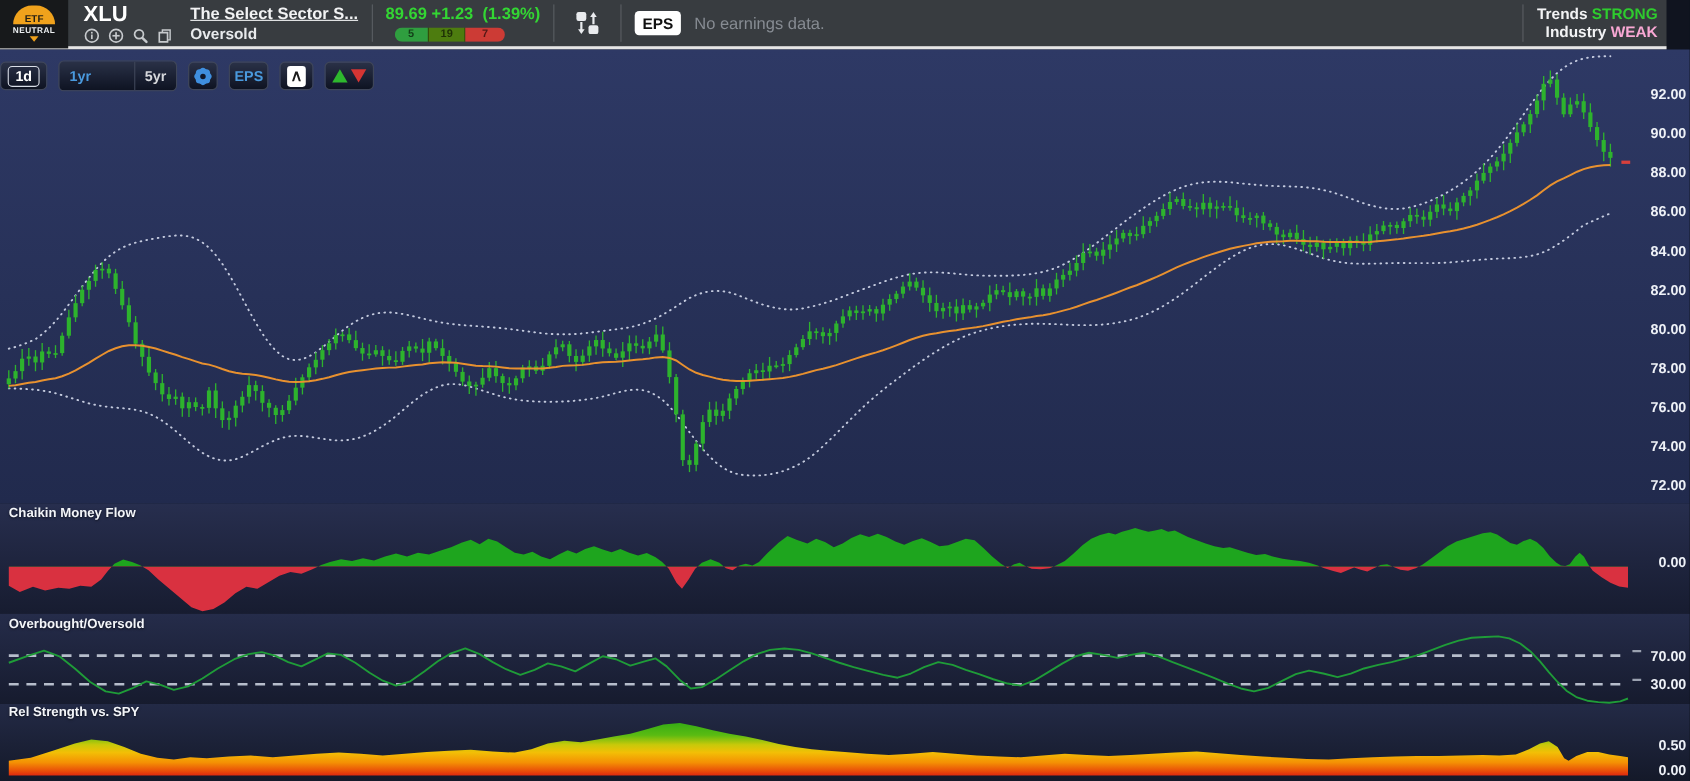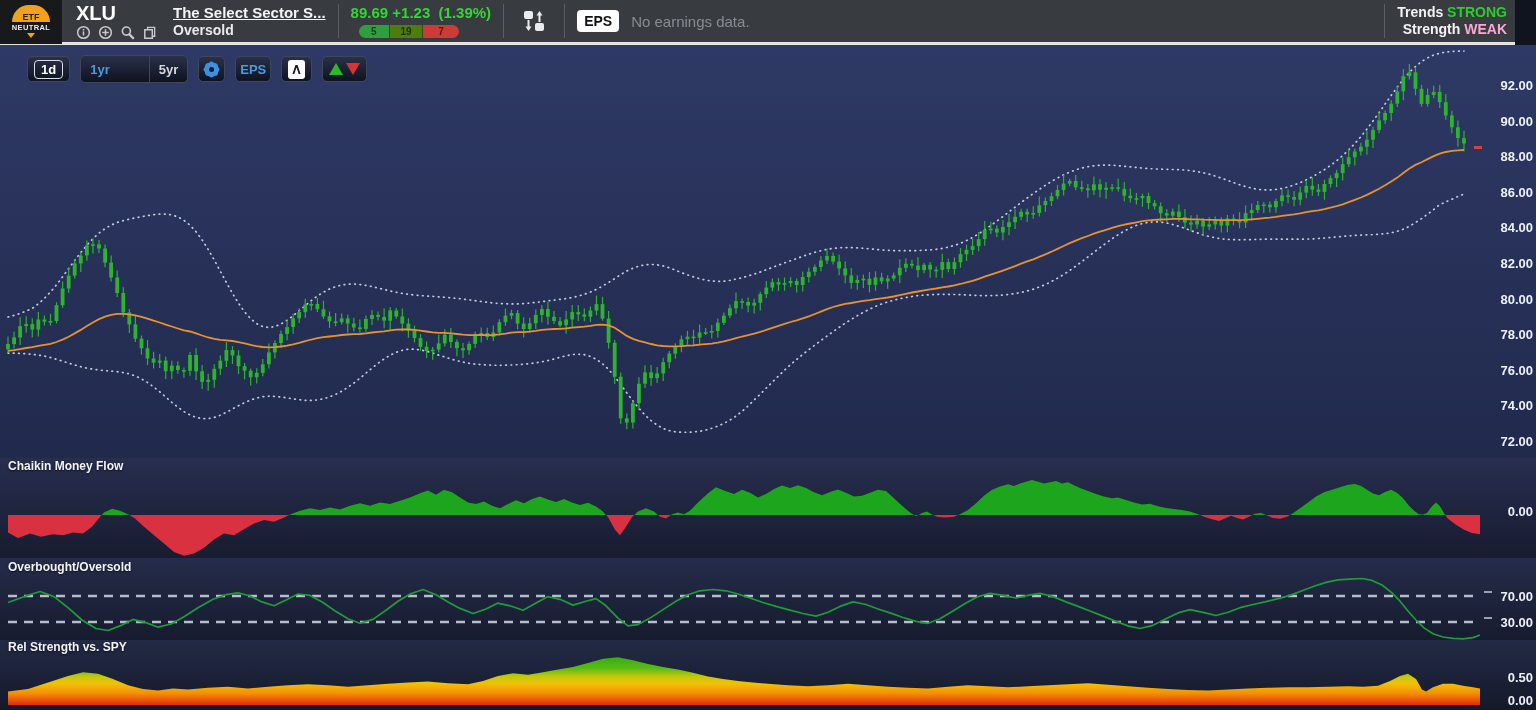--- a/index.html
+++ b/index.html
@@ -46,21 +46,21 @@
   .sub-bg1{position:absolute;top:458px;left:0;width:1536px;height:100px;
     background:linear-gradient(#272e4e,#171c30);}
   .sub-bg2{position:absolute;top:558px;left:0;width:1536px;height:82px;
     background:linear-gradient(#252c4a,#161b2e);}
   .sub-bg3{position:absolute;top:640px;left:0;width:1536px;height:70px;
     background:linear-gradient(#232a46,#141929);}
   #chart-svg{position:absolute;top:0;left:0;pointer-events:none;}
   .panel-title{position:absolute;left:8px;font-size:12px;font-weight:bold;color:#f3f5f9;
     text-shadow:0 1px 2px rgba(0,0,0,.6);z-index:5;}
   
-  .toolbar{position:absolute;top:55px;left:27px;display:flex;align-items:center;gap:10px;z-index:6;}
+  .toolbar{position:absolute;top:55px;left:0;display:flex;align-items:center;gap:10px;z-index:6;}
   .tb{height:26px;background:linear-gradient(#2a3147,#0e1322);border:1px solid #3f4659;
     border-radius:5px;display:flex;align-items:center;justify-content:center;cursor:pointer;
     color:#fff;font-size:13px;font-weight:bold;box-sizing:border-box;padding:0 6px;font-family:"Liberation Sans",sans-serif;}
   .tb-1d span{border:1.5px solid #d9dee8;border-radius:4px;padding:1px 6px;color:#fff;}
   .tb-group{display:flex;height:26px;background:linear-gradient(#2a3147,#0e1322);
     border:1px solid #3f4659;border-radius:5px;overflow:hidden;gap:30px;}
   .tb-cell{padding:0 9px;display:flex;align-items:center;font-size:13px;font-weight:bold;cursor:pointer;}
   .tb-cell + .tb-cell{border-left:1px solid #3f4659;}
   .c-1yr{color:#4a9ade;}
   .c-5yr{color:#d6d8dc;}
@@ -145,21 +145,21 @@
   <div class="vdiv"></div>
 
   <span class="eps-badge">EPS</span>
   <span class="eps-msg">No earnings data.</span>
 
   <div class="hdr-spacer"></div>
   <div class="vdiv"></div>
 
   <div class="trends-col">
     <div class="tr-row"><span>Trends</span> <span class="val-strong">STRONG</span></div>
-    <div class="tr-row"><span>Strength</span> <span class="val-weak">WEAK</span></div>
+    <div class="tr-row"><span>Industry</span> <span class="val-weak">WEAK</span></div>
   </div>
 </header>
 
 <div class="main-bg"></div>
 <div class="sub-bg1"></div>
 <div class="sub-bg2"></div>
 <div class="sub-bg3"></div>
 
 <div class="toolbar">
   <button class="tb tb-1d">

